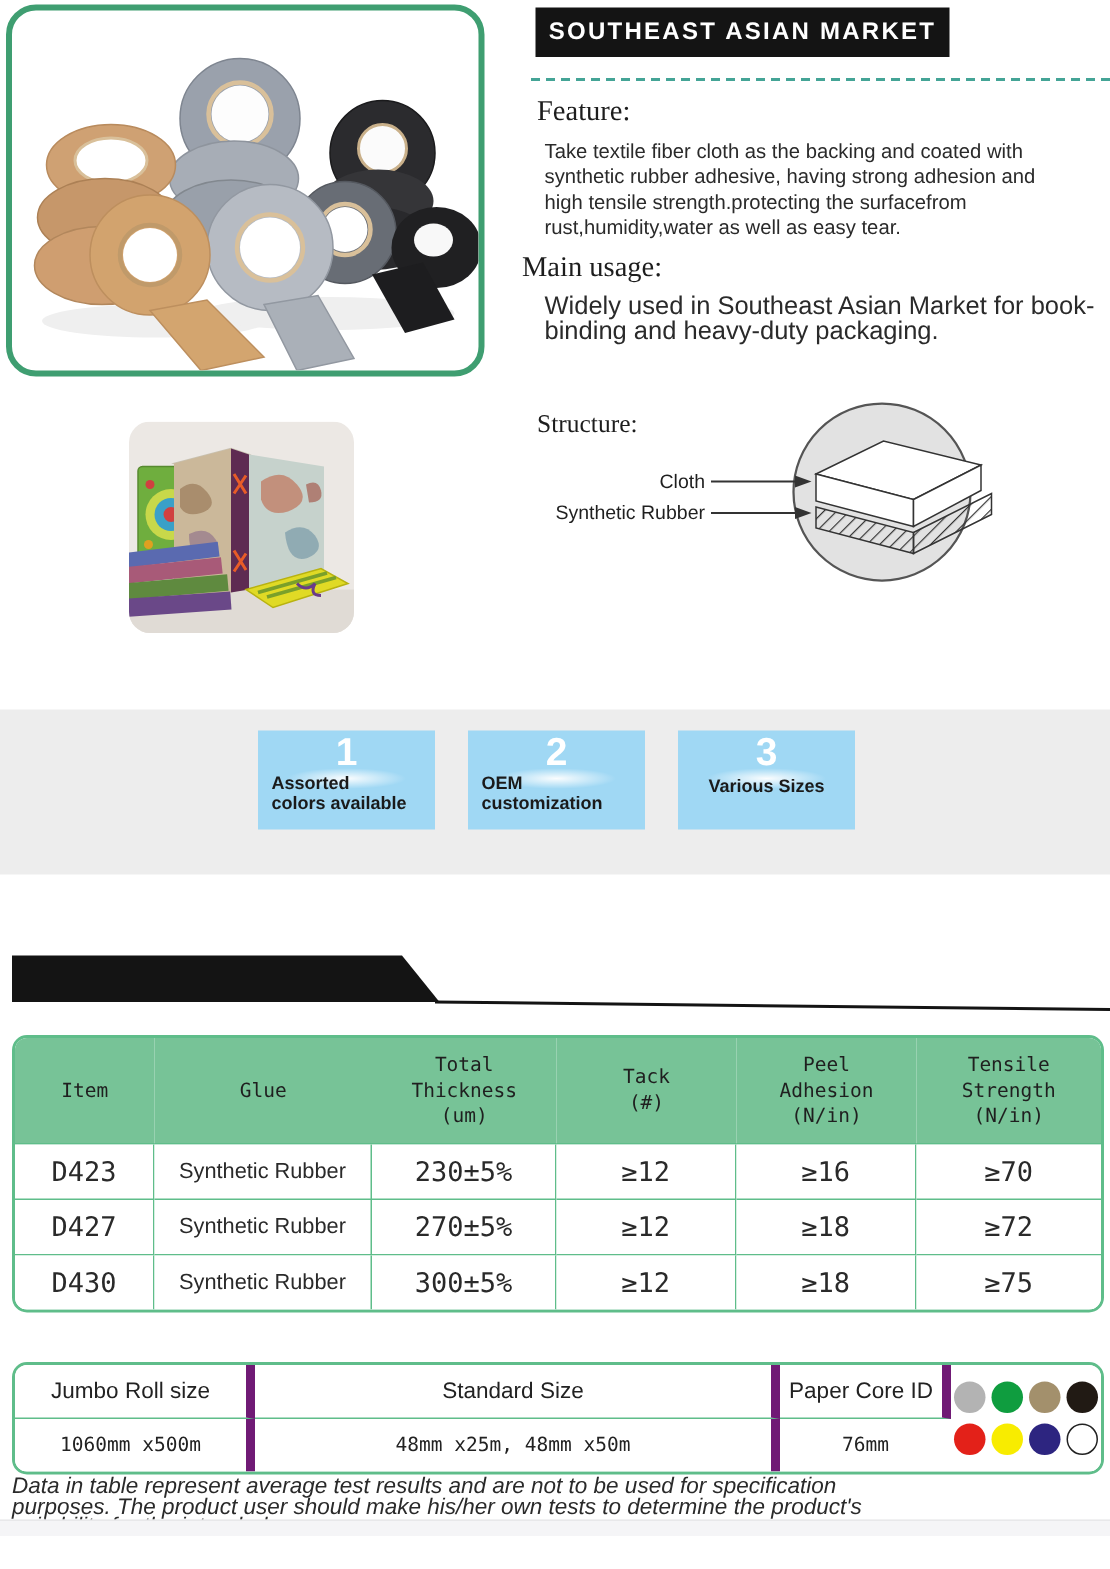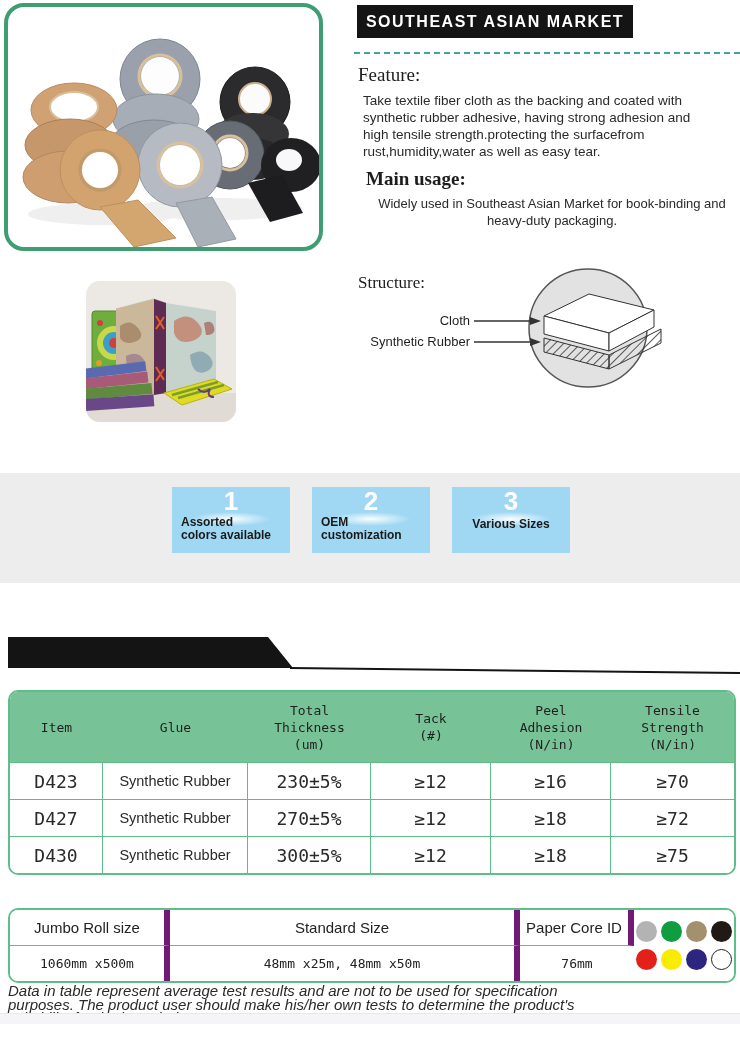--- a/index.html
+++ b/index.html
@@ -13,22 +13,22 @@
   
   .market-title{position:absolute;left:357px;top:5px;width:276px;height:33px;background:#141414;
           color:#fff;font-weight:bold;font-size:16px;letter-spacing:1.5px;
           display:flex;align-items:center;justify-content:center;}
 
   .dash-line{position:absolute;left:354px;top:52px;width:386px;border-top:2px dashed #44a496;}
 
   .sec-head{position:absolute;font-family:"Liberation Serif",serif;font-size:19px;color:#1d1d1d;}
   .feature-head{left:358px;top:64px;}
   .feature-body{position:absolute;left:363px;top:92px;width:352px;font-size:13.5px;line-height:17px;color:#2a2a2a;}
-  .usage-head{left:366px;top:168px;font-weight:bold;}
-  .usage-body{position:absolute;left:363px;top:195px;width:378px;font-size:13px;line-height:17px;color:#2a2a2a;text-align:center;}
+  .usage-head{left:348px;top:168px;}
+  .usage-body{position:absolute;left:363px;top:195px;width:378px;font-size:17px;line-height:17px;color:#2a2a2a;}
 
   
   .photo2{position:absolute;left:86px;top:281px;width:150px;height:141px;border-radius:14px;overflow:hidden;}
 
   .structure-head{left:358px;top:273px;font-size:17px;}
   .structure-svg{position:absolute;left:350px;top:268px;width:390px;height:135px;}
   .structure-svg text{font-family:"Liberation Sans",sans-serif;font-size:13px;fill:#1f1f1f;}
 
   
   .band{position:absolute;left:0;top:473px;width:740px;height:110px;background:#ededed;}

